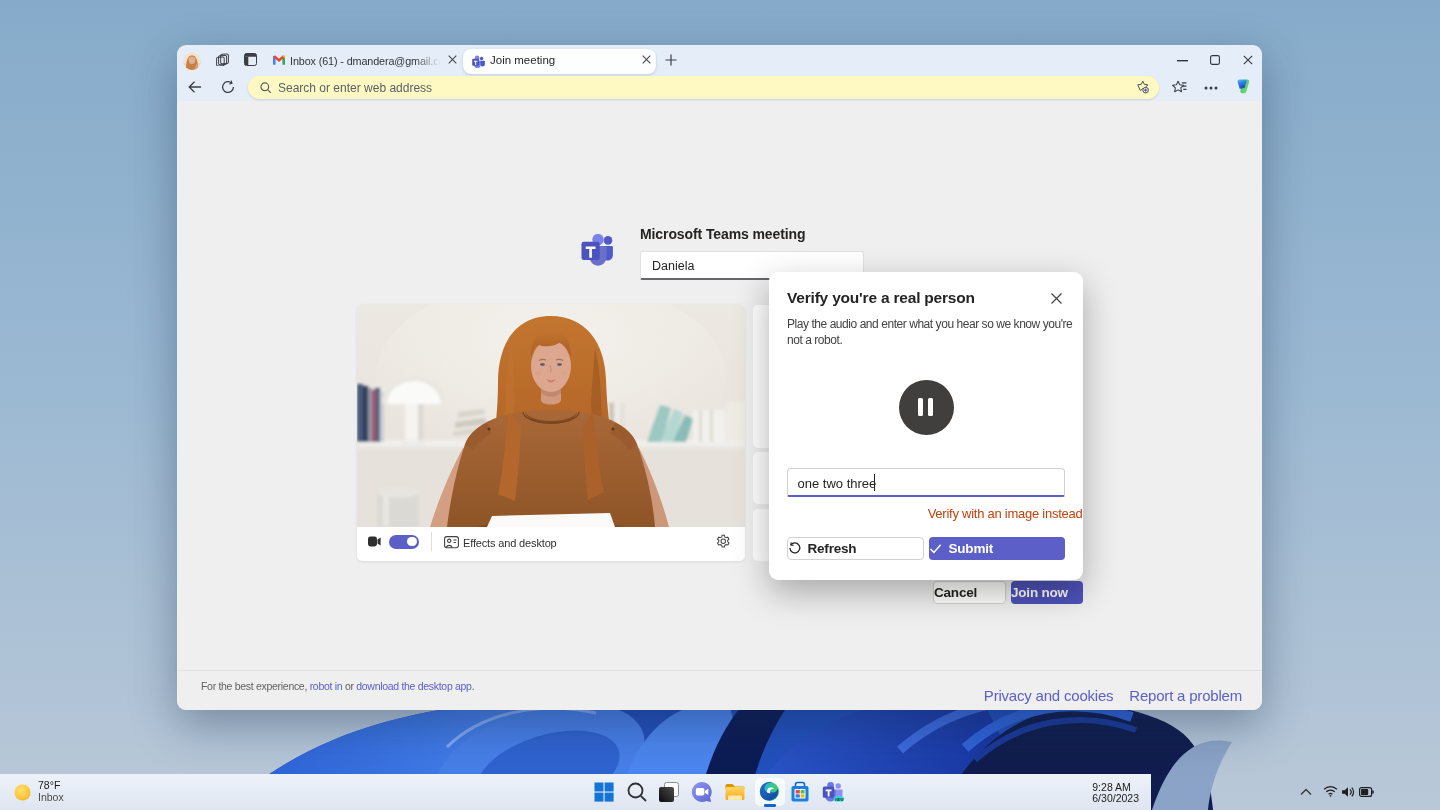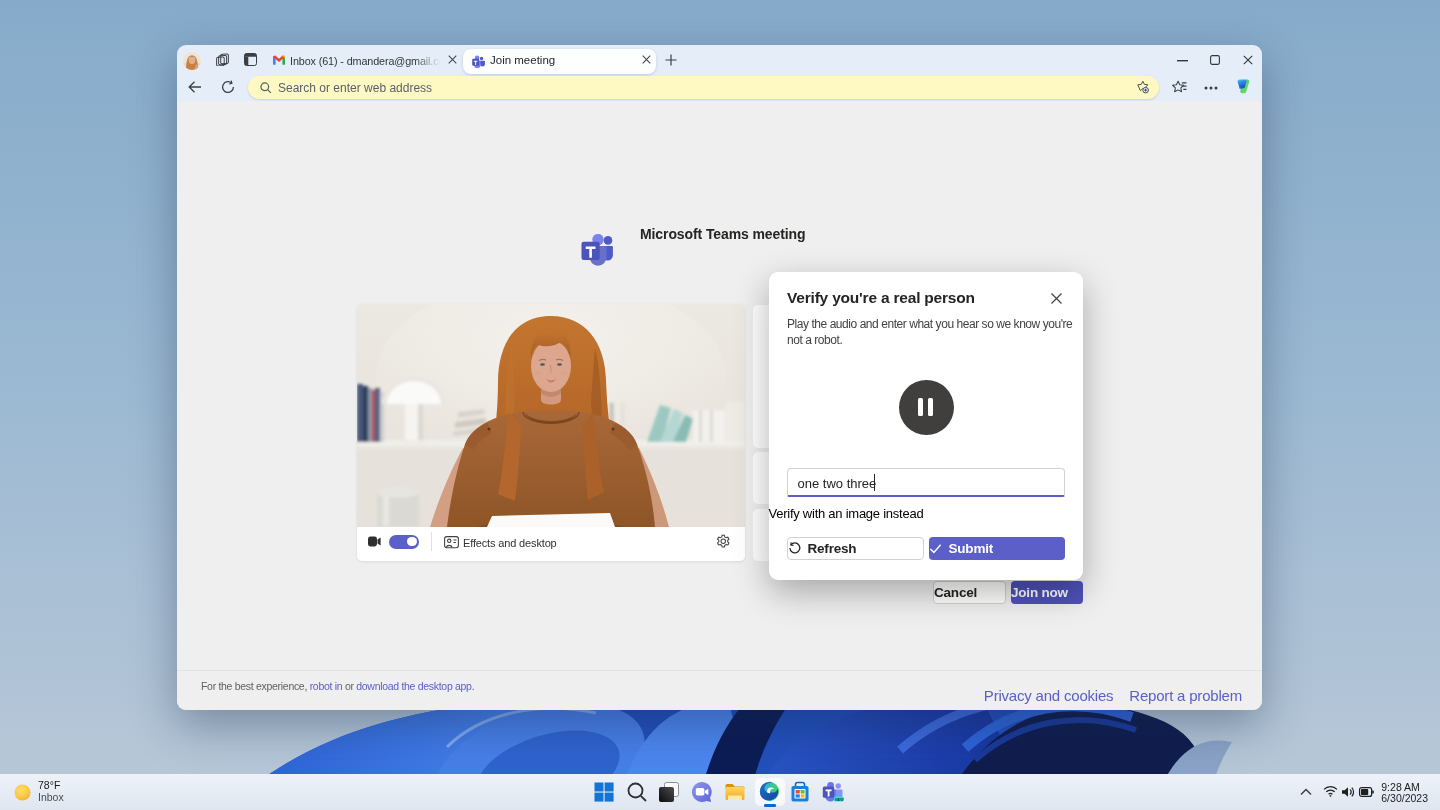--- a/index.html
+++ b/index.html
@@ -6,21 +6,21 @@
 .abs{position:absolute}
 #win{position:absolute;left:177px;top:45px;width:1085px;height:665px;border-radius:9px;background:#e5edf8;box-shadow:0 15px 45px rgba(20,40,70,.38);overflow:hidden}
 #content{position:absolute;left:0;top:56px;width:1085px;height:609px;background:#efefef}
 .tabtxt{font-size:12px;color:#33373c}
 #abar{position:absolute;left:71px;top:1.5px;width:911px;height:23px;background:#fef9c3;border-radius:12px;box-shadow:0 1px 2px rgba(60,80,110,.18)}
 .vcard{position:absolute;background:#fff;border-radius:5px}
 #dlg{position:absolute;left:591.5px;top:226.7px;width:314px;height:308px;background:#fff;border-radius:9px;box-shadow:0 12px 34px rgba(0,0,0,.3)}
 .btn{position:absolute;display:flex;align-items:center;justify-content:flex-start;border-radius:4px;font-size:13.5px;font-weight:700;letter-spacing:-.2px}
 .btn.sec{background:#fff;border:1px solid #d1d1d1;color:#242424}
 .btn.pri{background:#5b5fc7;color:#fff}
-#tbar{position:absolute;left:0;top:774px;width:1440px;height:36px;background:linear-gradient(180deg,#edf2f9,#dfe6f1)}
+#tbar{position:absolute;left:0;top:774px;width:1151px;height:36px;background:linear-gradient(180deg,#edf2f9,#dfe6f1)}
 .tico{position:absolute;top:7px;width:22px;height:22px}
 </style></head><body>
 
 <svg class="abs" style="left:0;top:0" width="1440" height="810" viewBox="0 0 1440 810">
  <defs>
   <linearGradient id="bp1" x1="0" y1="0" x2="1" y2="1">
         <stop offset="0" stop-color="#3a76e8"></stop>
         <stop offset="1" stop-color="#1c4cc0"></stop>
       </linearGradient>
   <linearGradient id="bp2" x1="0" y1="0" x2="1" y2="0">
@@ -172,20 +172,23 @@
   <svg class="abs" style="left:404px;top:133px" width="32" height="35" viewBox="0 0 32 35">
    <circle cx="27" cy="6.4" r="4.3" fill="#5059c9"></circle>
    <path d="M22.4,12 h8.4 a1.1,1.1 0 0 1 1.1,1.1 v8.2 a5.2,5.2 0 0 1 -5.2,5.2 a5.2,5.2 0 0 1 -5.2,-5.2 Z" fill="#5059c9"></path>
    <circle cx="17" cy="5.6" r="5.7" fill="#7b83eb"></circle>
    <path d="M8.6,12 h15.6 a1.3,1.3 0 0 1 1.3,1.3 v10 a8.4,8.4 0 0 1 -16.9,0 Z" fill="#7b83eb"></path>
    <path d="M8.6,12 h15.6 a1.3,1.3 0 0 1 1.3,1.3 v10 a8.4,8.4 0 0 1 -16.9,0 Z" fill="#000" opacity=".14"></path>
    <rect x="0.5" y="7.8" width="18.2" height="18.2" rx="2.2" fill="#4b53bc"></rect>
    <path d="M4.7,12.6 h9.8 v2.5 h-3.6 v8.6 h-2.6 v-8.6 h-3.6 Z" fill="#fff"></path>
   </svg>
   <div class="abs" style="left:463px;top:125px;font-size:14px;font-weight:700;color:#252423;letter-spacing:-.1px">Microsoft Teams meeting</div>
+  <div class="abs" style="left:463px;top:149.5px;width:224px;height:29px;background:#fff;border:1px solid #e1e1e1;border-bottom:2px solid #66656a;border-radius:3px 3px 2px 2px">
+   <div class="abs" style="left:11px;top:7px;font-size:12.5px;color:#252423">Daniela</div>
+  </div>
 
   <div class="vcard" style="left:180px;top:203px;width:388px;height:257px;box-shadow:0 1px 3px rgba(0,0,0,.09)">
    <svg class="abs" style="left:0;top:0;border-radius:5px 5px 0 0" width="388" height="223" viewBox="0 0 388 223">
     <defs>
      <linearGradient id="vbg" x1="0" y1="0" x2="0" y2="1">
               <stop offset="0" stop-color="#ece8e2"></stop>
               <stop offset=".55" stop-color="#e9e4dd"></stop>
               <stop offset="1" stop-color="#e5e0d8"></stop>
             </linearGradient>
      <linearGradient id="hair" x1="0" y1="0" x2="0" y2="1">
@@ -328,21 +331,21 @@
       </svg>
   <div class="abs" style="left:18.5px;top:44px;font-size:12px;line-height:16px;color:#424242;letter-spacing:-.45px;white-space:nowrap">Play the audio and enter what you hear so we know you're<br>not a robot.</div>
   <div class="abs" style="left:130px;top:108px;width:55px;height:55px;border-radius:50%;background:#413f3d">
    <div class="abs" style="left:19px;top:18.5px;width:5px;height:18px;background:#fff;border-radius:1.5px"></div>
    <div class="abs" style="left:29.5px;top:18.5px;width:5px;height:18px;background:#fff;border-radius:1.5px"></div>
   </div>
   <div class="abs" style="left:18px;top:196px;width:278px;height:29.5px;background:#fff;border:1px solid #d1d1d1;border-bottom:2px solid #5b5fc7;border-radius:4px 4px 2px 2px">
    <div class="abs" style="left:10px;top:7px;font-size:13px;color:#242424">one two three</div>
    <div class="abs" style="left:86px;top:5px;width:1px;height:17px;background:#242424"></div>
   </div>
-  <div class="abs" style="left:0;top:234px;width:314px;text-align:left;font-size:13px;letter-spacing:-.25px;color:#000000">Verify with an image instead</div>
+  <div class="abs" style="left:0;top:234px;width:314px;text-align:right;font-size:13px;letter-spacing:-.25px;color:#c2410c">Verify with an image instead</div>
   <div class="btn sec" style="left:18px;top:265.5px;width:137px;height:23px">
    <svg style="margin-right:7px" width="13" height="13" viewBox="0 0 14 14" fill="none" stroke="#242424" stroke-width="1.4">
           <path d="M3.2,3.1 a5.3,5.3 0 1 1 -1.1,3.4"></path>
           <path d="M3.4,0.4 L3.1,3.3 L6,3.6" stroke-width="1.3"></path>
         </svg>
    Refresh</div>
   <div class="btn pri" style="left:160px;top:265.5px;width:136px;height:23px">
    <svg style="margin-right:7px" width="13" height="13" viewBox="0 0 14 14" fill="none" stroke="#fff" stroke-width="1.6">
           <path d="M1.5,7.5 L5.3,11.2 L12.5,3"></path>
         </svg>

